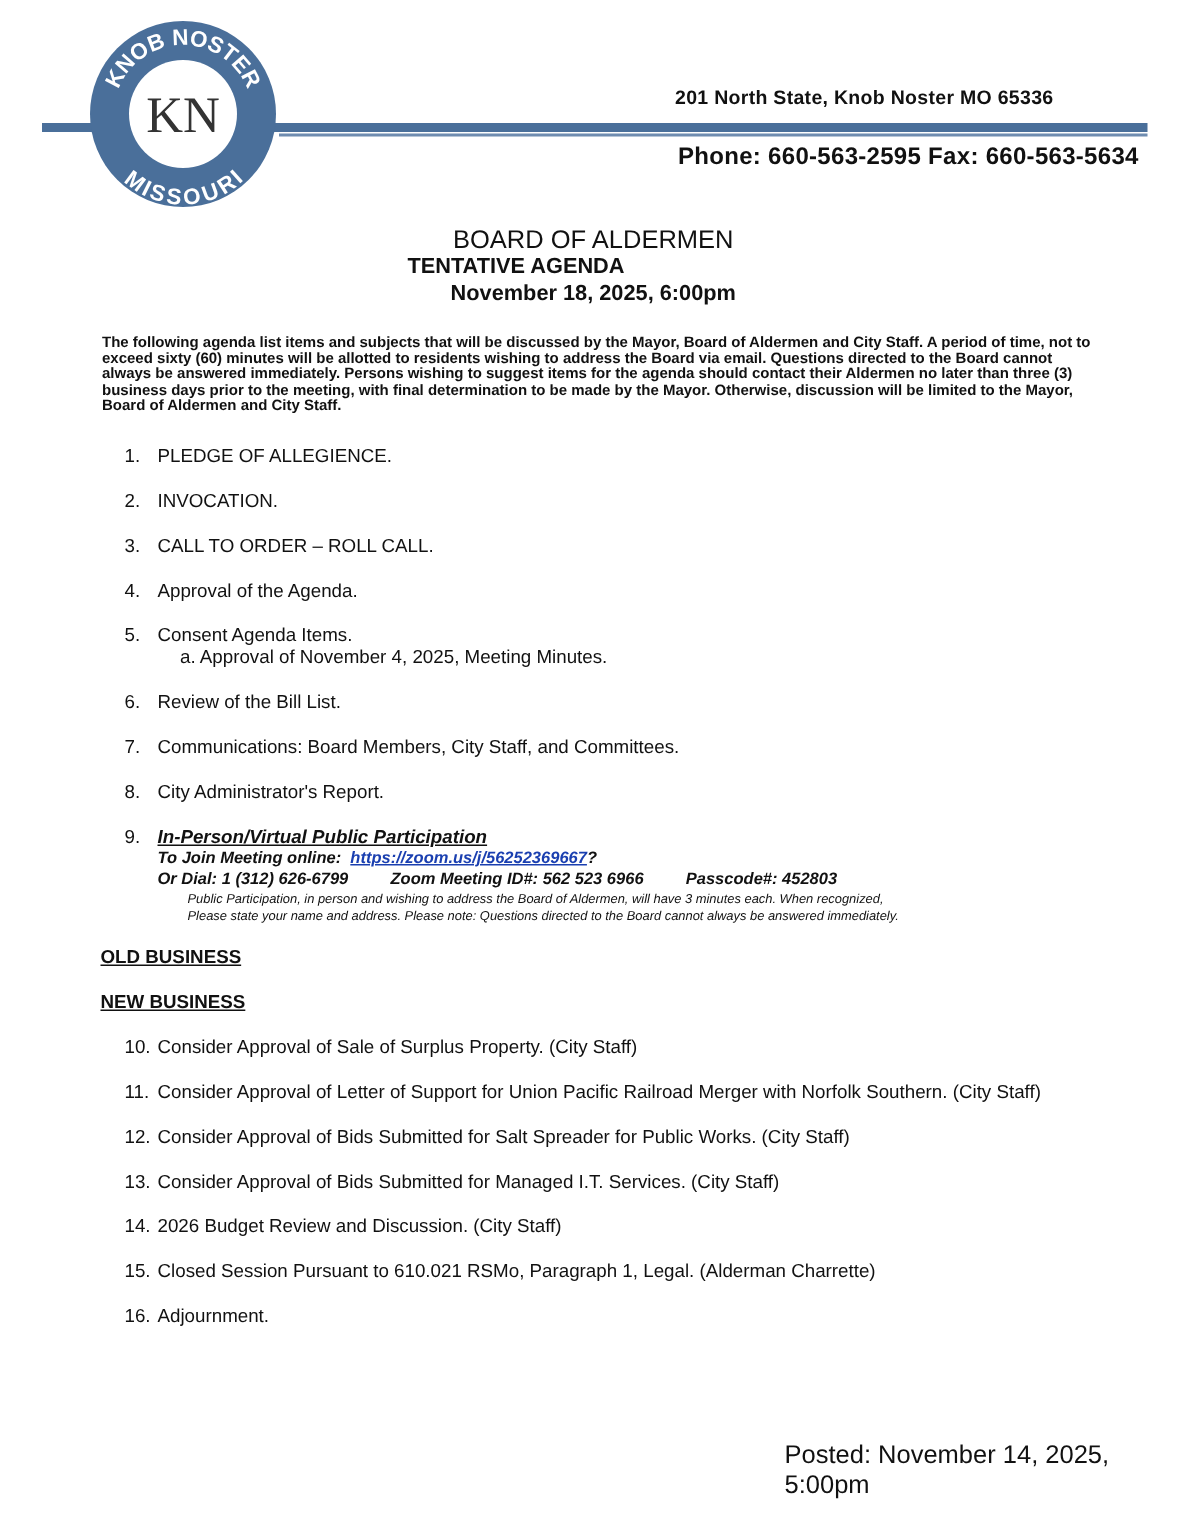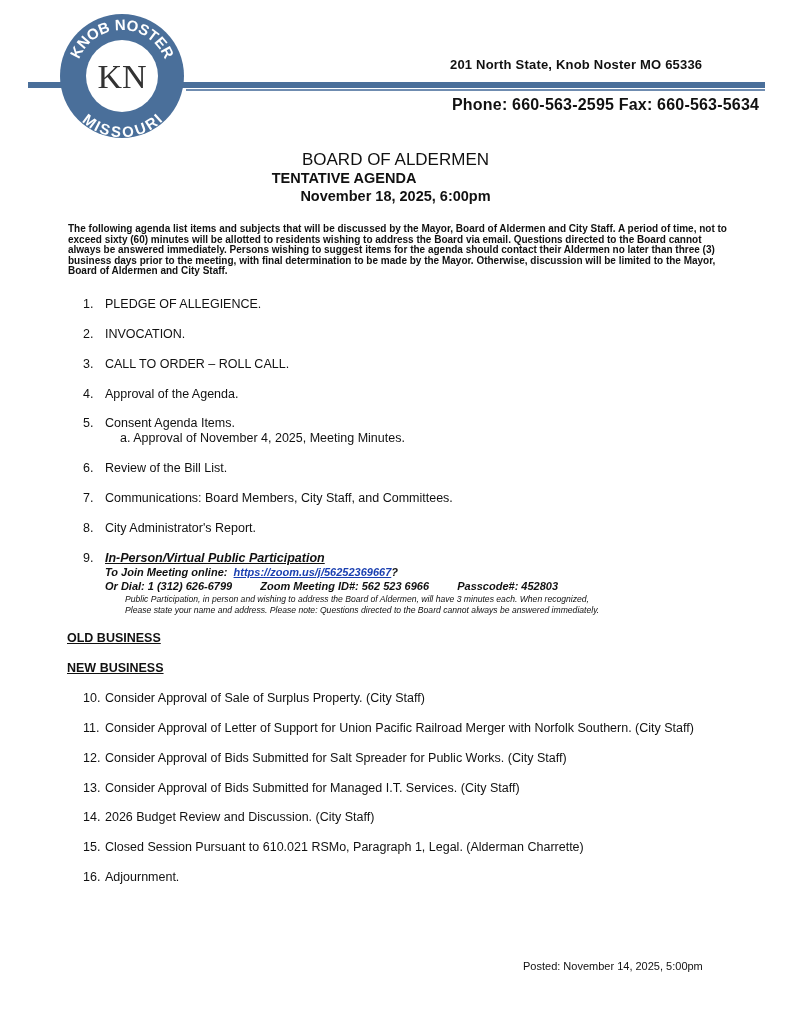--- a/index.html
+++ b/index.html
@@ -14,21 +14,21 @@
   .title3 { position: absolute; left: 0; width: 791px; top: 188px; text-align: center; font-weight: bold; font-size: 14.5px; }
   .intro { position: absolute; left: 68px; top: 224px; width: 668px; font-size: 10px; font-weight: bold; line-height: 10.6px; }
   .item { position: absolute; left: 83px; font-size: 12.5px; }
   .item .num { display: inline-block; width: 22px; }
   .sub { position: absolute; left: 108px; font-size: 12.5px; margin-left: 12px; }
   .pp-title { position: absolute; left: 105px; top: 551px; font-size: 12.5px; font-weight: bold; font-style: italic; text-decoration: underline; }
   .pp-line { position: absolute; left: 105px; font-size: 11px; font-weight: bold; font-style: italic; }
   .pp-line a { color: #1a3fb0; text-decoration: underline; }
   .pp-note { position: absolute; left: 105px; font-size: 8.6px; font-style: italic; line-height: 10.6px; width: 600px; margin-left: 20px; }
   .section { position: absolute; left: 67px; font-size: 12.5px; font-weight: bold; text-decoration: underline; }
-  .posted { position: absolute; left: 523px; top: 960px; font-size: 11px; }
+  .posted { position: absolute; left: 523px; top: 960px; font-size: 17px; }
 </style>
 </head>
 <body>
 
 <div class="hr-band"></div>
 <div class="hr-band2"></div>
 <svg class="logo" viewBox="0 0 128 128">
   <circle cx="64" cy="64" r="62" fill="#4a6f9a"></circle>
   <circle cx="64" cy="64" r="36" fill="#ffffff"></circle>
   <defs>

